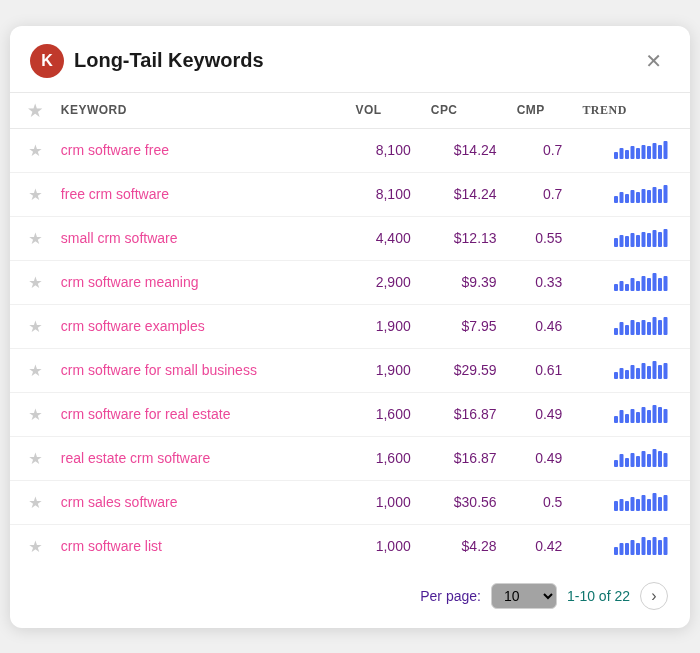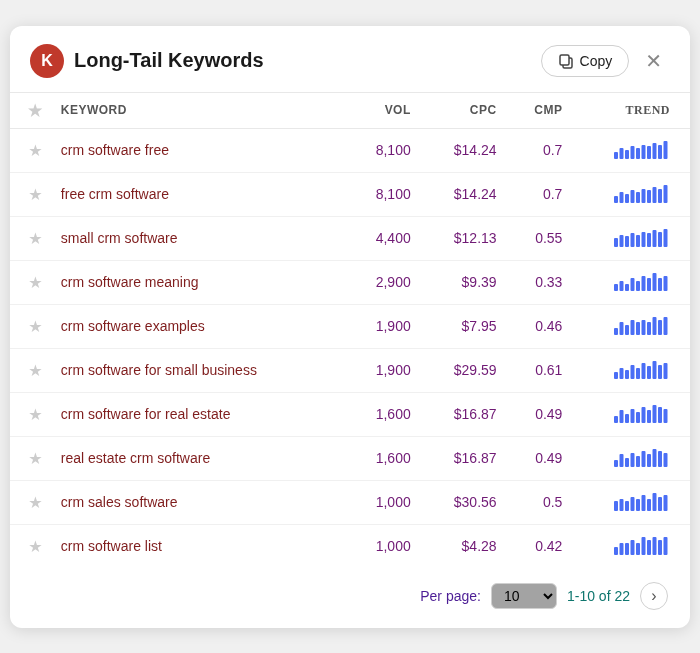--- a/index.html
+++ b/index.html
@@ -87,21 +87,21 @@
       font-size: 12px;
       font-weight: 700;
       color: #555;
       letter-spacing: 0.04em;
       padding: 8px 10px 8px 10px;
       border-top: 1.5px solid #e8e8e8;
       border-bottom: 1.5px solid #e8e8e8;
       text-align: left;
       background: #fff;
     }
-    thead tr th.num { text-align: right; }
+    thead tr th.num { }
     thead tr th.star { width: 38px; text-align: center; padding-left: 18px; }
     thead tr th.keyword-col { padding-left: 8px; }
     tbody tr {
       border-bottom: 1px solid #f0f0f0;
     }
     tbody tr:last-child { border-bottom: none; }
     tbody td {
       padding: 10px 10px;
       font-size: 14px;
       color: #222;
@@ -111,21 +111,21 @@
       text-align: center;
       padding-left: 18px;
       width: 38px;
     }
     .star-icon {
       color: #ccc;
       font-size: 16px;
       cursor: pointer;
     }
     .keyword-link {
-      color: #7f1d1d;
+      color: #ec4899;
       text-decoration: none;
       font-size: 14px;
     }
     .num-cell {
       text-align: right;
       color: #701a75;
       font-size: 14px;
     }
     .trend-cell {
       text-align: right;
@@ -171,27 +171,20 @@
 </head>
 <body>
 
 <div class="card">
   <div class="card-header">
     <div class="header-left">
       <div class="app-icon">K</div>
       <span class="card-title">Long-Tail Keywords</span>
     </div>
     <div class="header-right">
-      <button class="btn">
-        <svg width="16" height="16" viewBox="0 0 16 16" fill="none">
-          <rect x="5" y="5" width="9" height="10" rx="1.5" stroke="#444" stroke-width="1.5" fill="none"></rect>
-          <rect x="2" y="2" width="9" height="10" rx="1.5" stroke="#444" stroke-width="1.5" fill="white"></rect>
-        </svg>
-        <span>Copy</span>
-      </button>
       <button class="close-btn">✕</button>
     </div>
   </div>
 
   <div class="table-wrap">
     <table>
       <thead>
         <tr>
           <th class="star">
             <span style="color:#ccc; font-size:16px;">★</span>

